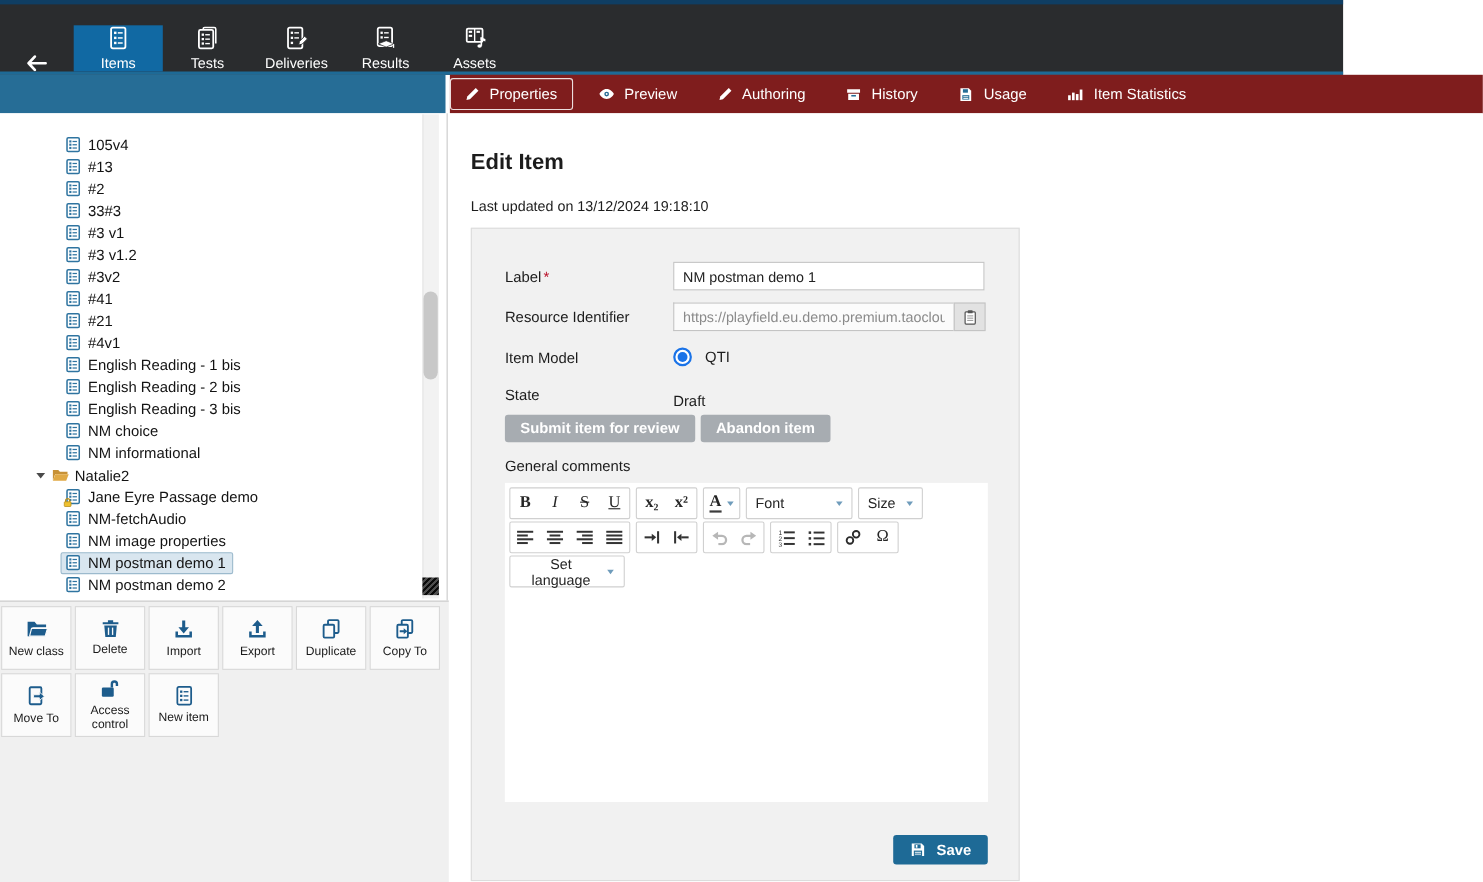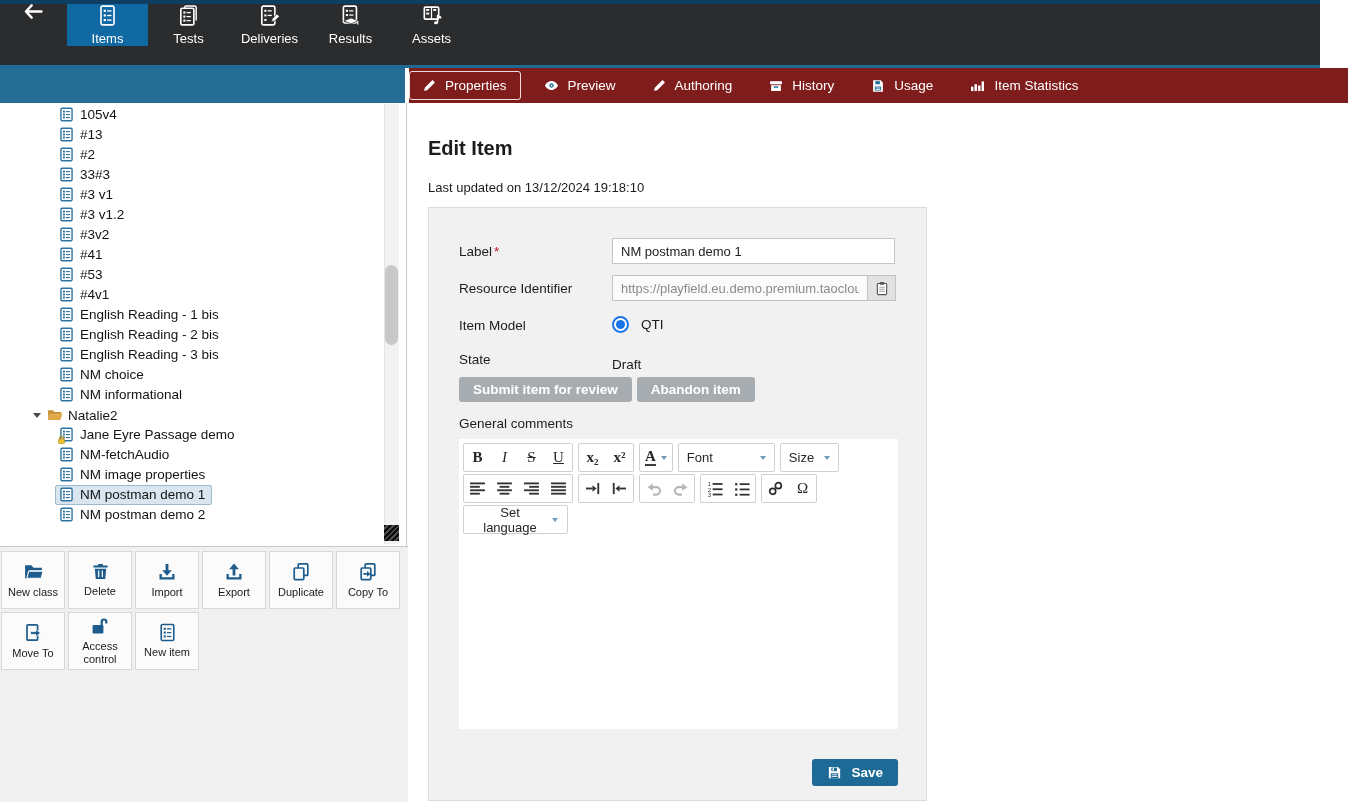--- a/index.html
+++ b/index.html
@@ -1,40 +1,40 @@
 <!DOCTYPE html>
 <html><head>
 <meta charset="utf-8">
 <style>
   html,body{margin:0;padding:0}
   body{width:1348px;height:802px;overflow:hidden;position:relative;background:#fff;
        font-family:"Liberation Sans",sans-serif;color:#1c1c1c;-webkit-font-smoothing:antialiased}
   svg{display:block}
 
   
-  .topnav{position:absolute;left:0;top:0;width:1320px;height:68px;box-sizing:border-box;
+  .topnav{position:absolute;left:0;top:0;width:1221px;height:68px;box-sizing:border-box;
           background:#2a2c2e;border-top:4px solid #0f3e63;border-bottom:3px solid #1e6a96;
-          display:flex;align-items:flex-start}
+          display:flex;align-items:flex-end}
   .back-btn{width:67px;display:flex;align-items:center;justify-content:center;cursor:pointer}
   .top-tab{width:81px;display:flex;flex-direction:column;align-items:center;justify-content:center;
            gap:4px;color:#fff;font-size:13px;cursor:pointer}
   .top-tab.active{background:#1169a3}
 
   
   .subnav-left{position:absolute;left:0;top:68px;width:405px;height:35px;background:#266d96}
   .subnav-right{position:absolute;left:409px;top:68px;width:1031px;height:35px;background:#7f1d1d;
                 display:flex;align-items:center;padding-left:0;box-sizing:border-box}
   .subnav-tab{display:flex;align-items:center;gap:9px;height:27px;padding:0 13px;margin-right:9px;
               color:#fff;font-size:13.5px;border:1px solid transparent;border-radius:3px;cursor:pointer;white-space:nowrap}
   .subnav-tab.active{border-color:rgba(255,255,255,.85)}
 
   
   .tree-panel{position:absolute;left:0;top:103px;width:407px;height:443px;background:#fff;
               border-right:1px solid #c9c9c9;box-sizing:border-box;overflow:hidden}
-  .tree-list{padding-top:2px}
+  .tree-list{padding-top:19px}
   .tree-row{height:20px;display:flex;align-items:center;font-size:13.5px;color:#131313;
             padding-left:55px;cursor:pointer;white-space:nowrap}
   .tree-row.folder{padding-left:31px}
   .row-inner{display:flex;align-items:center;gap:7px;padding:1px 6px 2px 4px;
              border:1px solid transparent;border-radius:2px}
   .row-inner.selected{background:#d9e6ef;border-color:#9cbacd}
   .ticon{position:relative;display:inline-flex;flex:none}
   .ticon .lock{position:absolute;left:-3px;bottom:-2px}
   .expander{width:12px;display:flex;justify-content:center;margin-right:4px}
   .expander .tri{width:0;height:0;border-left:4px solid transparent;border-right:4px solid transparent;
@@ -391,21 +391,21 @@
             <svg viewBox="0 0 14 16" width="13" height="15">
               <rect x="1" y="1.2" width="12" height="13.6" rx="1.3" fill="#fff" stroke="#2f74a0" stroke-width="1.5"></rect>
               <rect x="3.2" y="3.8" width="2.1" height="2.1" fill="#2f74a0"></rect>
               <rect x="6.4" y="4.3" width="4.3" height="1.2" fill="#2f74a0"></rect>
               <rect x="3.2" y="7" width="2.1" height="2.1" fill="#2f74a0"></rect>
               <rect x="6.4" y="7.5" width="4.3" height="1.2" fill="#2f74a0"></rect>
               <rect x="3.2" y="10.2" width="2.1" height="2.1" fill="#2f74a0"></rect>
               <rect x="6.4" y="10.7" width="4.3" height="1.2" fill="#2f74a0"></rect>
             </svg>
           </span>
-          <span class="row-label">#53</span>
+          <span class="row-label">#21</span>
         </span>
       </div>
       <div class="tree-row">
         <span class="row-inner">
           <span class="ticon">
             <svg viewBox="0 0 14 16" width="13" height="15">
               <rect x="1" y="1.2" width="12" height="13.6" rx="1.3" fill="#fff" stroke="#2f74a0" stroke-width="1.5"></rect>
               <rect x="3.2" y="3.8" width="2.1" height="2.1" fill="#2f74a0"></rect>
               <rect x="6.4" y="4.3" width="4.3" height="1.2" fill="#2f74a0"></rect>
               <rect x="3.2" y="7" width="2.1" height="2.1" fill="#2f74a0"></rect>

